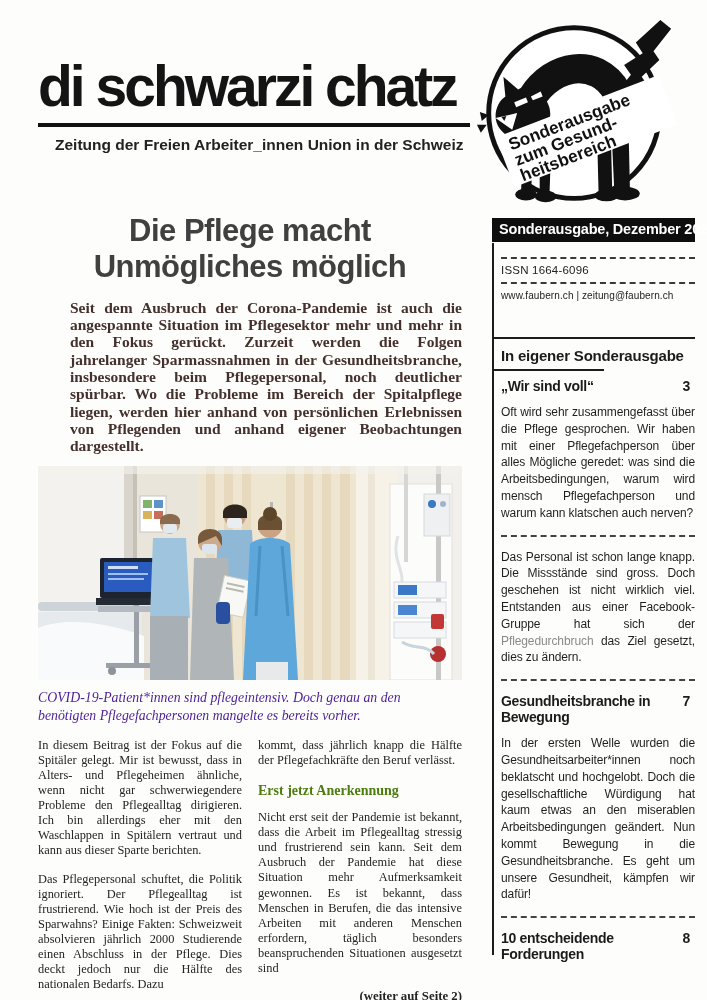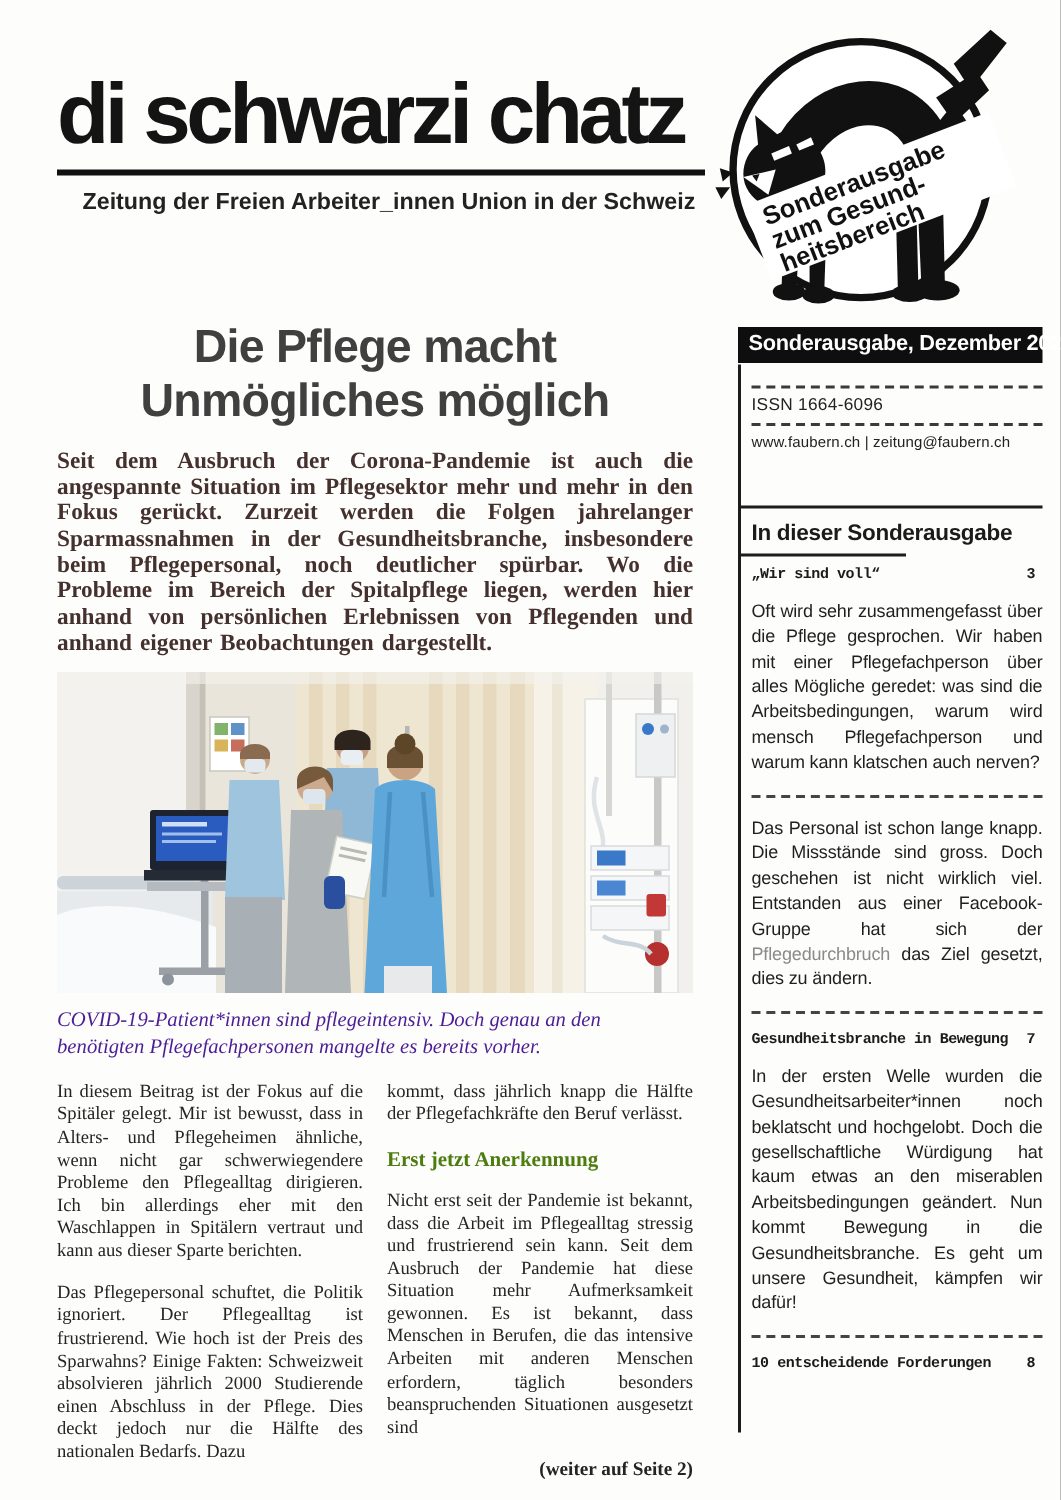--- a/index.html
+++ b/index.html
@@ -3,21 +3,21 @@
 <meta charset="utf-8">
 <style>
   * { margin:0; padding:0; box-sizing:border-box; }
   html,body { background:#888; }
   .page {
     position:relative; width:707px; height:1000px; margin:0 auto;
     background:#fdfdfc; overflow:hidden; color:#1b1b1b;
     font-family:"Liberation Sans", sans-serif;
   }
   
-  .masthead { position:absolute; left:38px; top:48px; width:432px; }
+  .masthead { position:absolute; left:38px; top:58px; width:432px; }
   .masthead h1 {
     font-size:57px; font-weight:bold; letter-spacing:-3px; line-height:1;
     color:#141414; white-space:nowrap;
     font-family:"Liberation Sans", sans-serif;
   }
   .masthead-rule { height:4px; background:#111; margin-top:8px; width:432px; }
   .masthead .subtitle {
     margin-top:9px; padding-left:17px; font-size:15.5px; font-weight:bold; color:#222;
   }
   
@@ -34,39 +34,40 @@
   .side-pad { padding-left:9px; }
   .dash { border-top:2px dashed #3a3a3a; }
   .meta { margin-top:15px; }
   .meta .issn { font-size:11.5px; color:#222; padding:5px 0 6px; letter-spacing:0.2px; }
   .meta .contact { font-size:10px; color:#222; padding:6px 0 0; letter-spacing:0.1px; }
   .toc-top { border-top:2px solid #1c1c1c; margin-top:36px; margin-left:-9px; }
   .toc-heading { font-size:15px; font-weight:600; padding-top:8px; letter-spacing:-0.2px; }
   .toc-heading-rule { width:112px; height:2px; background:#1c1c1c; margin:5px 0 7px -9px; }
   .toc-item .trow {
     display:flex; justify-content:space-between; align-items:baseline;
-    font-size:10px; font-weight:bold; letter-spacing:-0.3px; padding-right:5px;font-family:Liberation Mono, monospace;
+    font-size:14px; font-weight:bold; letter-spacing:-0.3px; padding-right:5px;
   }
   .toc-item .teaser {
     margin-top:10px; font-size:12px; line-height:1.4; text-align:justify;
     color:#1f1f1f; letter-spacing:-0.1px;
   }
   .toc-sep { border-top:2px dashed #444; margin:13px 0 12px; }
   .em-gray { color:#8a8a8a; }
   
   .main { position:absolute; left:38px; top:213px; width:424px; }
   .headline {
     max-width:345px; margin:0 auto; text-align:center;
     font-size:31px; font-weight:bold; line-height:1.17; letter-spacing:-0.5px;
     color:#404040;
   }
   .lead {
     margin-top:13px; font-family:"Liberation Serif", serif; font-weight:bold;
     font-size:15.5px; line-height:1.12; text-align:justify; color:#44302c;
     word-spacing:1.5px;
+    margin-left:32px;
   }
   .photo { margin-top:11px; width:424px; height:214px; overflow:hidden; }
   .photo svg { width:100%; height:100%; filter:blur(0.4px); }
   .caption {
     margin-top:9px; font-family:"Liberation Serif", serif; font-style:italic;
     font-size:13.8px; line-height:1.3; color:#4c1d95;
   }
   .cols { margin-top:13px; display:flex; gap:16px; }
   .col {
     width:204px; font-family:"Liberation Serif", serif; font-size:12.4px;
@@ -131,21 +132,21 @@
     <div class="side-pad">
       <div class="meta">
         <div class="dash"></div>
         <div class="issn">ISSN 1664-6096</div>
         <div class="dash"></div>
         <div class="contact">www.faubern.ch | zeitung@faubern.ch</div>
       </div>
 
       <div class="toc-top"></div>
       <nav>
-        <div class="toc-heading">In dieser Sonderausgabe</div>
+        <div class="toc-heading">In eigener Sonderausgabe</div>
         <div class="toc-heading-rule"></div>
 
         <section class="toc-item">
           <div class="trow">
             <span>„Wir sind voll“</span>
             <span>3</span>
           </div>
           <p class="teaser">Oft wird sehr zusammengefasst über die Pflege gesprochen. Wir haben mit einer Pflegefachperson über alles Mögliche geredet: was sind die Arbeitsbedingungen, warum wird mensch Pflegefachperson und warum kann klatschen auch nerven?</p>
         </section>
         <div class="toc-sep"></div>

